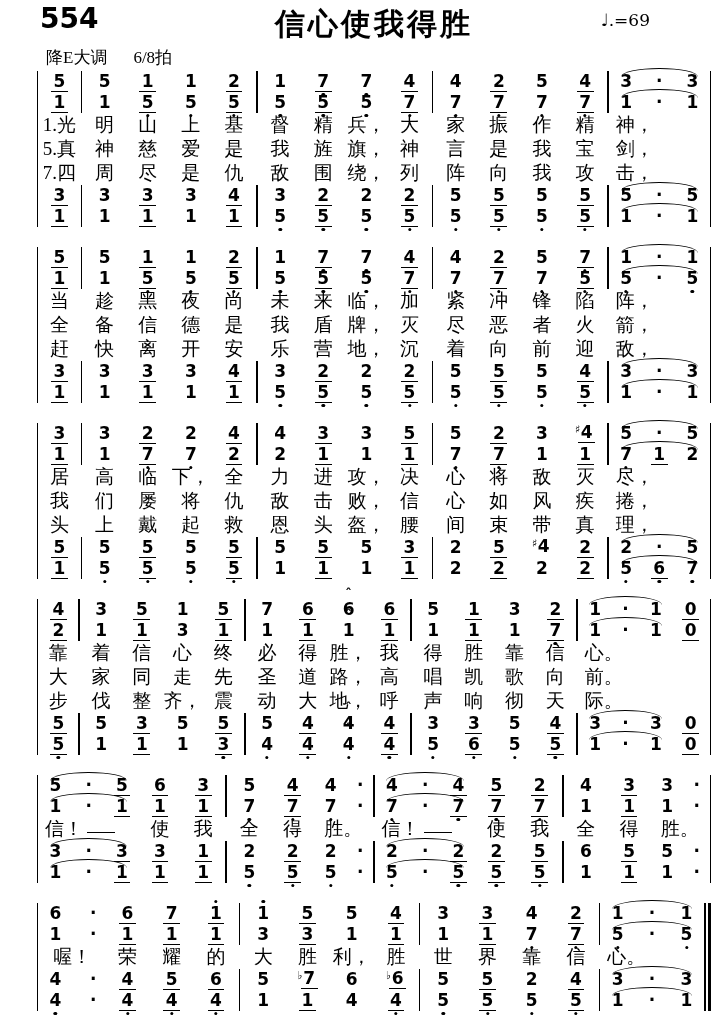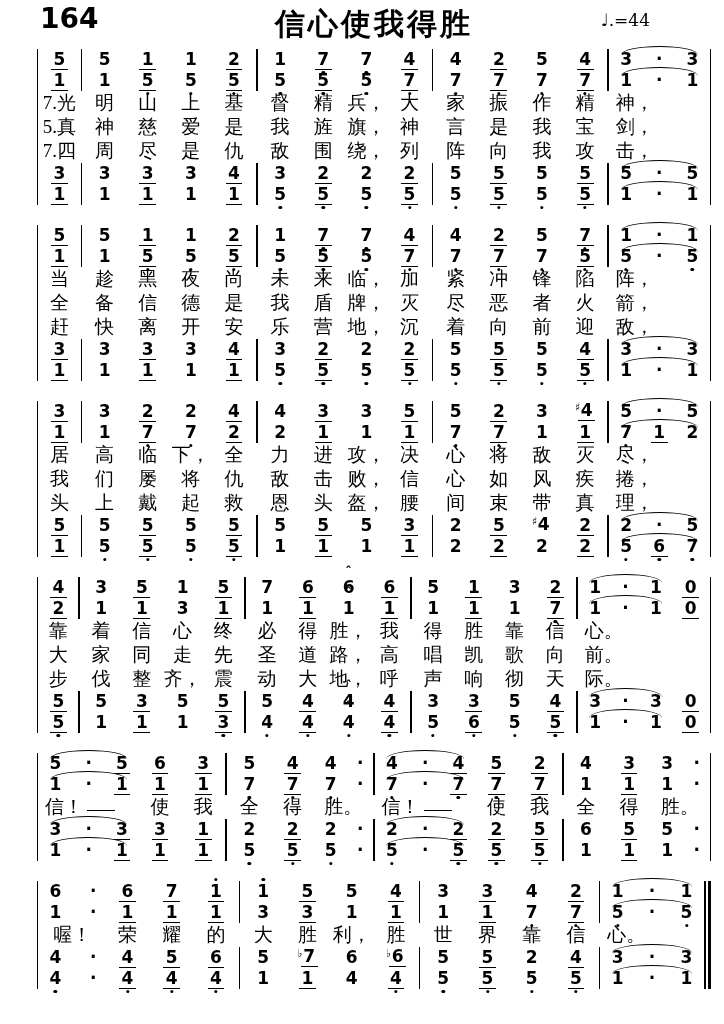--- a/index.html
+++ b/index.html
@@ -36,23 +36,26 @@
   .bseg{width:1.7px;background:#000;margin:0 auto;height:100%;}
   .bfill{flex:0 0 auto;}
   .end .l1{position:absolute;top:0;bottom:0;left:1px;width:1.7px;background:#000;}
   .end .l2{position:absolute;top:0;bottom:0;left:5px;width:3.2px;background:#000;}
 </style>
 </head>
 <body>
 
 <div class="page">
   <div class="hdr">
-    <div class="hymn-no">164</div>
+    <div class="hymn-no">554</div>
     <div class="title">信心使我得胜</div>
-    <div class="tempo">♩.=44</div>
+    <div class="tempo">♩.=69</div>
+  </div>
+  <div class="keyline">
+    <span>降E大调</span><span>6/8拍</span>
   </div>
   <div class="score">
       <div class="system">
         <div class="bcol">
           <div class="bfill" style="height: 21px;">
             <div class="bseg"></div>
           </div>
           <div class="bfill" style="height: 21px;">
             <div class="bseg"></div>
           </div>
@@ -72,21 +75,21 @@
             <div class="bseg"></div>
           </div>
         </div>
         <div class="ncol" style="flex-grow: 0.95;">
           <div class="row-n">
             <div class="nt u"><div class="core" style="display: inline-block;">5</div></div>
           </div>
           <div class="row-n">
             <div class="nt u"><div class="core" style="display: inline-block;">1</div></div>
           </div>
-          <div class="row-ly">7.光</div>
+          <div class="row-ly">1.光</div>
           <div class="row-ly">5.真</div>
           <div class="row-ly">7.四</div>
           <div class="row-n">
             <div class="nt u"><div class="core" style="display: inline-block;">3</div></div>
           </div>
           <div class="row-n">
             <div class="nt u"><div class="core" style="display: inline-block;">1</div></div>
           </div>
         </div>
         <div class="bcol">

